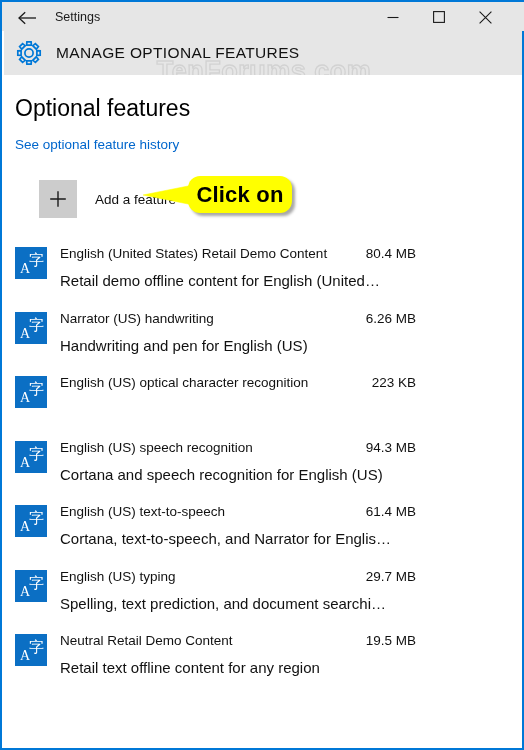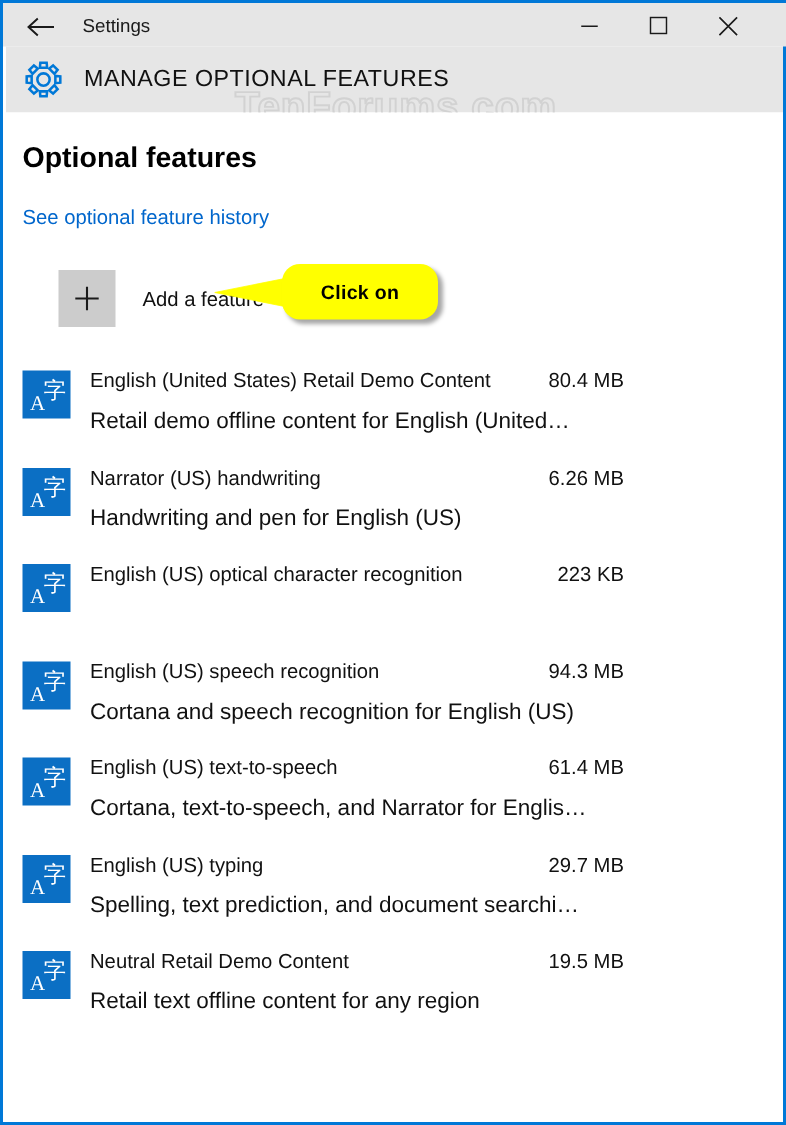--- a/index.html
+++ b/index.html
@@ -102,22 +102,22 @@
   
   #content {
     position: absolute;
     left: 2px; top: 75px;
     width: 518px; height: 673px;
     background: #ffffff;
   }
   #big-title {
     position: absolute;
     left: 11px; top: 20px;
-    font-size: 19px;
-    font-weight: 700;
+    font-size: 23px;
+    font-weight: 400;
     color: #000000;
     white-space: nowrap;
   }
   #history-link {
     position: absolute;
     left: 11px; top: 62px;
     font-size: 13.5px;
     color: #0066cc;
     text-decoration: none;
     white-space: nowrap;
@@ -158,21 +158,21 @@
   #callout-bubble {
     position: absolute;
     left: 45px; top: 4px;
     width: 104px; height: 37px;
     background: #ffff00;
     border-radius: 12px;
     box-shadow: 3px 3px 3px rgba(0,0,0,0.35);
     display: flex; align-items: center; justify-content: center;
   }
   #callout-text {
-    font-size: 13px;
+    font-size: 22px;
     font-weight: bold;
     color: #000000;
     letter-spacing: 0.2px;
     white-space: nowrap;
   }
   #callout-tail {
     position: absolute;
     left: 0px; top: 12px;
     width: 52px; height: 22px;
   }

